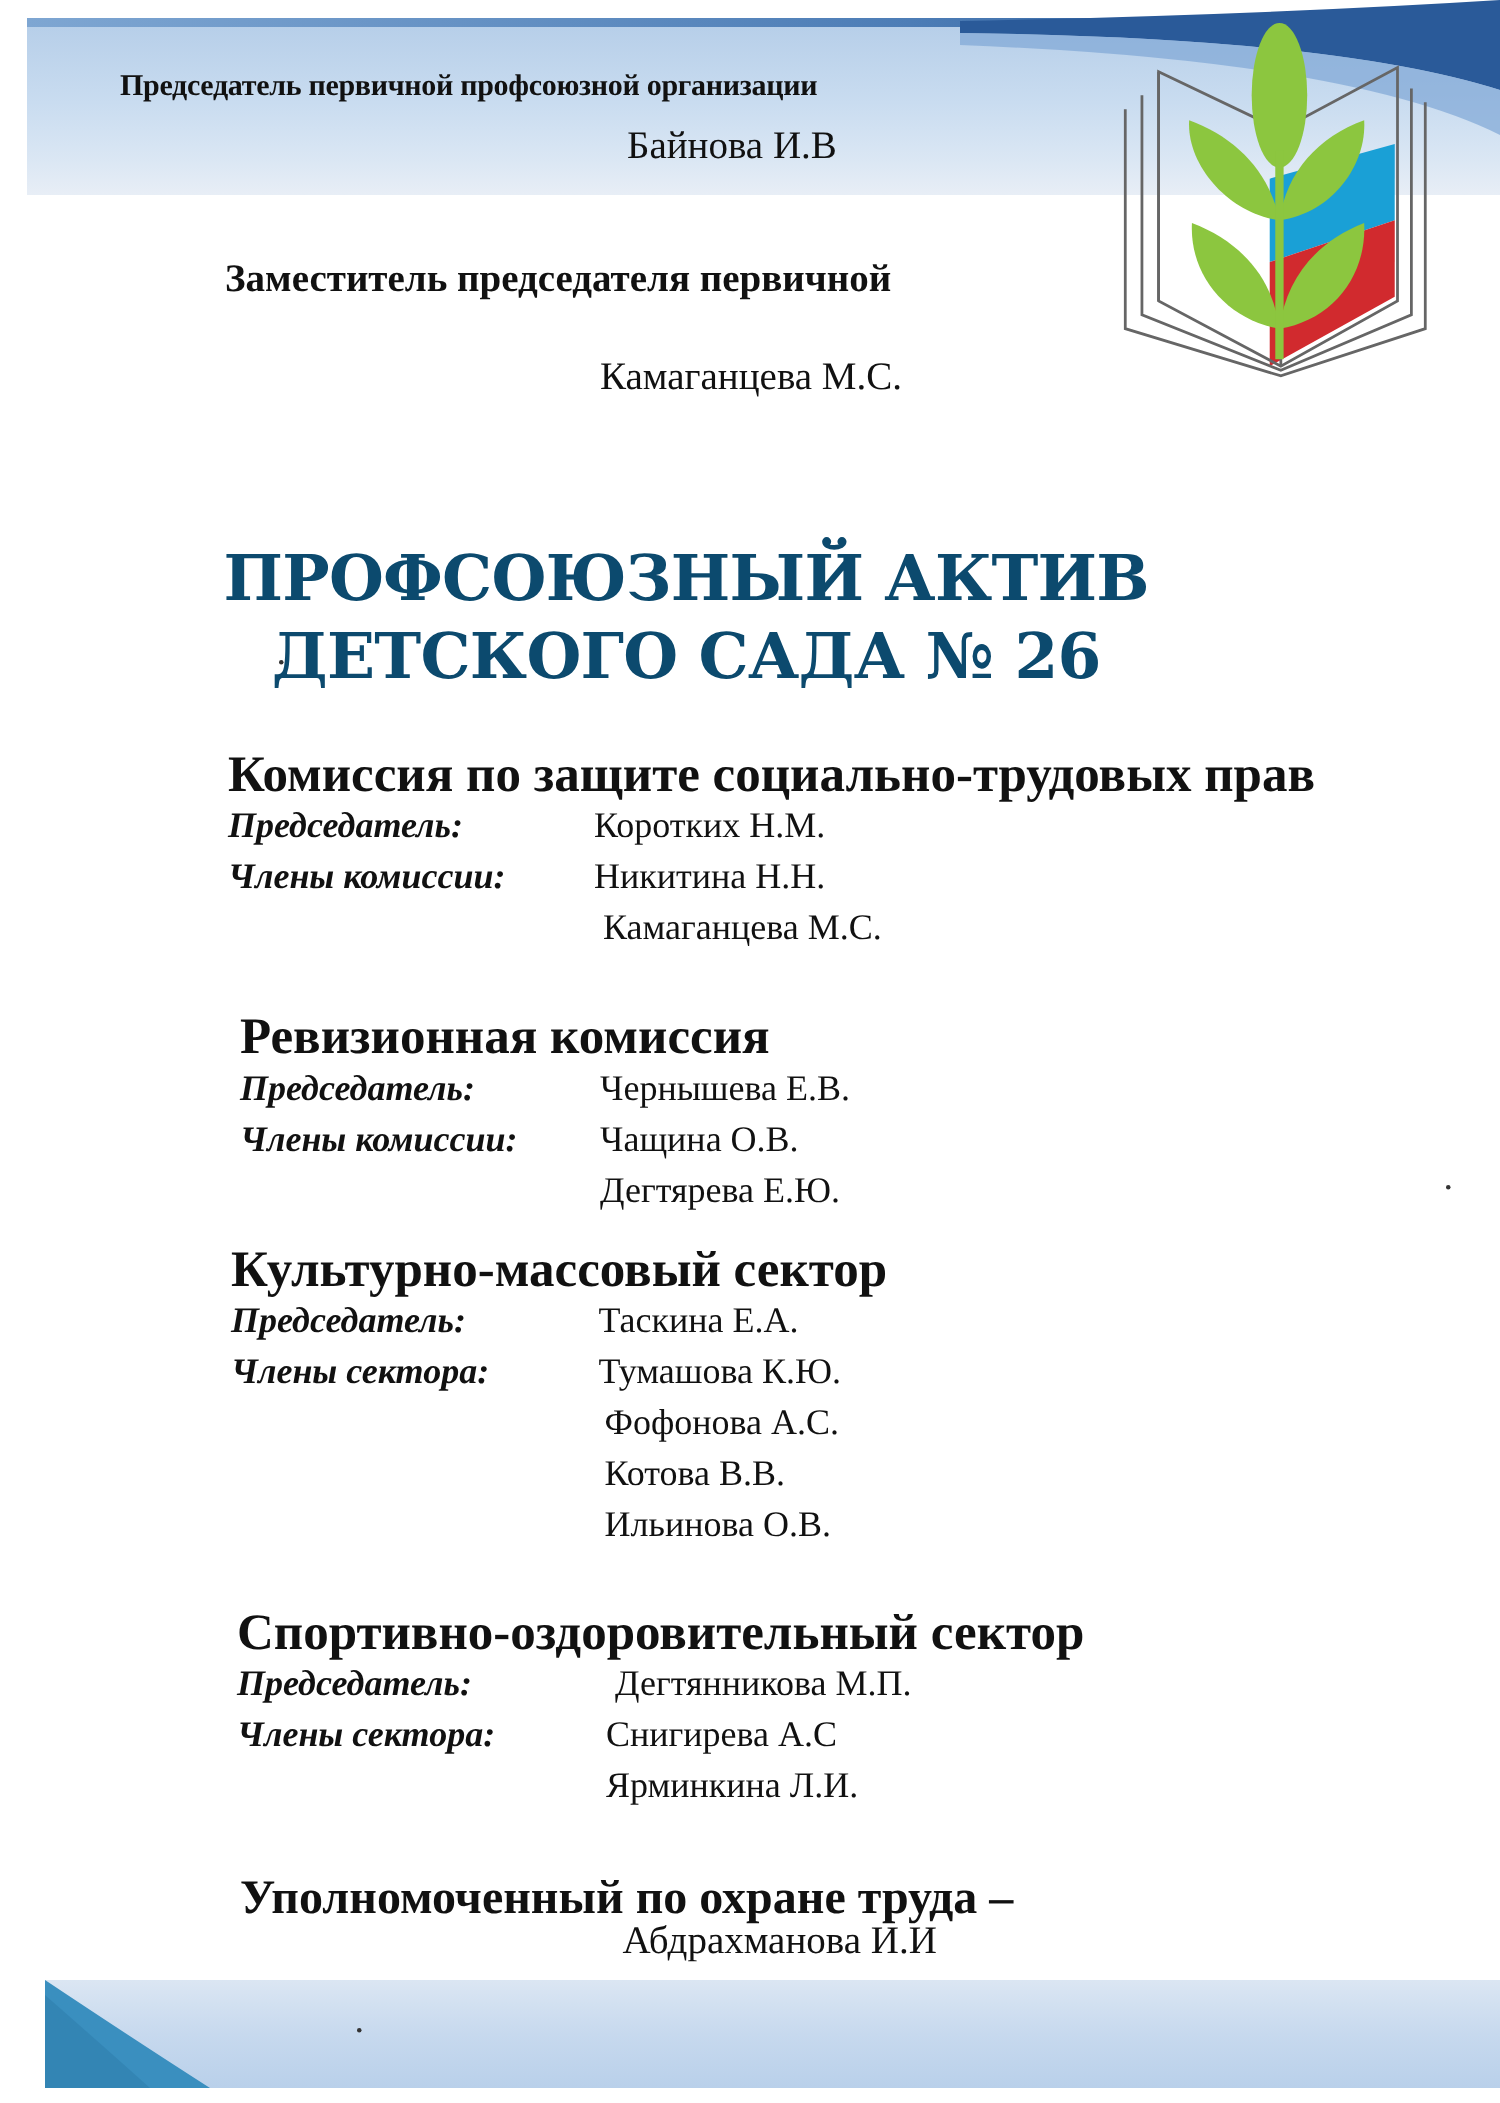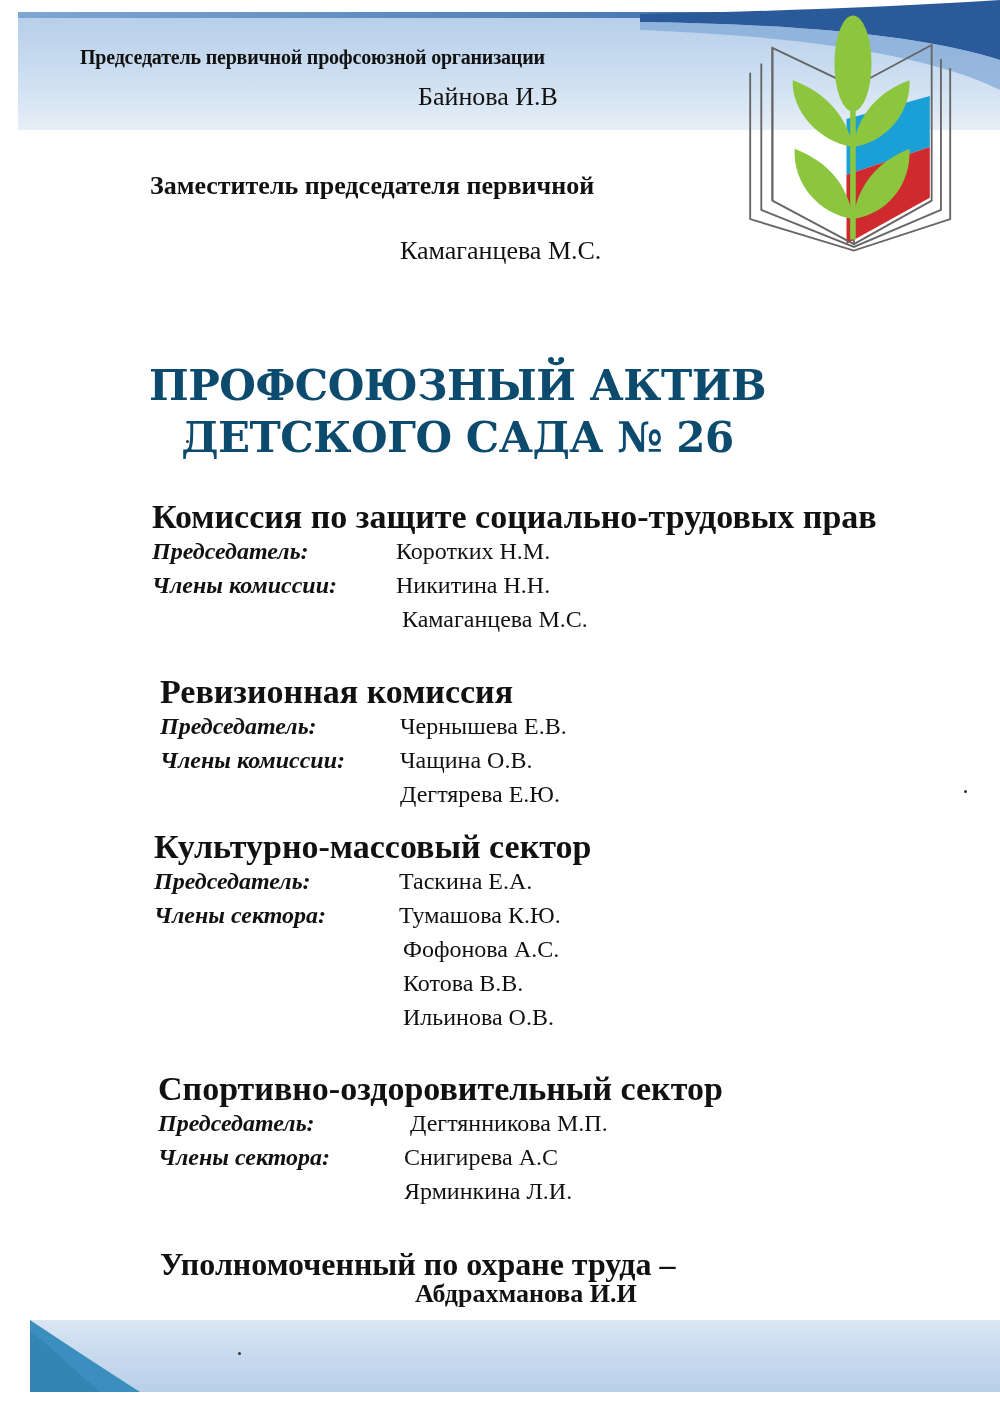--- a/index.html
+++ b/index.html
@@ -66,21 +66,21 @@
     .sec2 .role { width: 240px; }
     .sec3 { left: 154px; top: 830px; }
     .sec3 .role { width: 245px; }
     .sec4 { left: 158px; top: 1072px; }
     .sec4 .role { width: 246px; }
 
     .officer-title {
       position: absolute; left: 160px; top: 1246px; font-size: 32px; font-weight: bold; white-space: nowrap;
     }
     .officer-name {
-      position: absolute; left: 415px; top: 1279px; font-size: 26px; white-space: nowrap; font-weight: bold;
+      position: absolute; left: 415px; top: 1279px; font-size: 26px; white-space: nowrap;
     }
     .dot { position: absolute; width: 3px; height: 3px; background: #333; border-radius: 50%; }
   </style>
 </head>
 <body>
 
 <div class="top-band-dark"></div>
 <div class="top-band"></div>
 <div class="top-band-swoosh">
   <svg width="360" height="90" viewBox="0 0 360 90">

